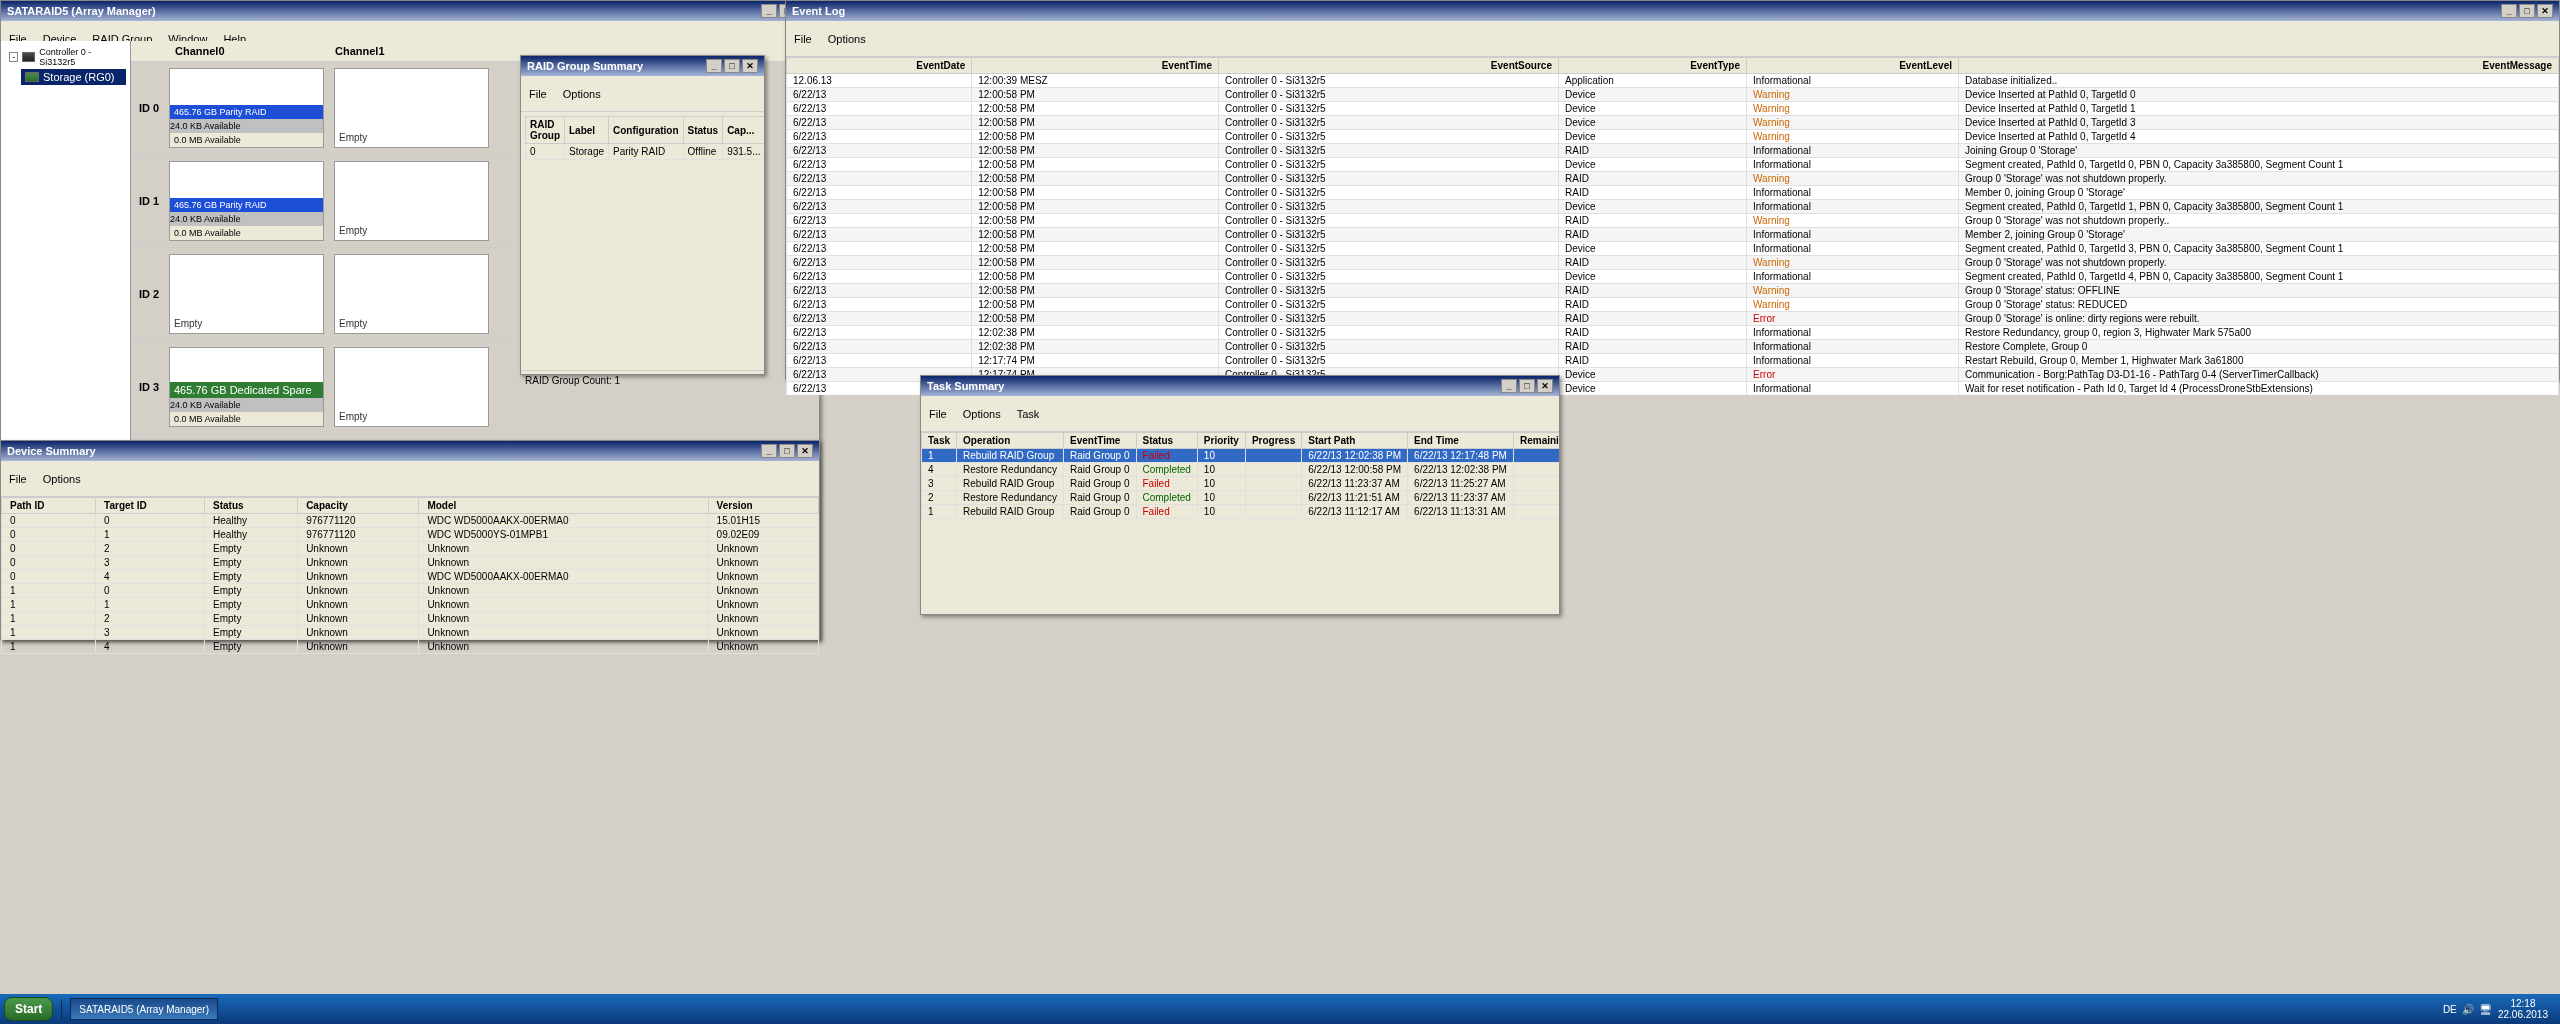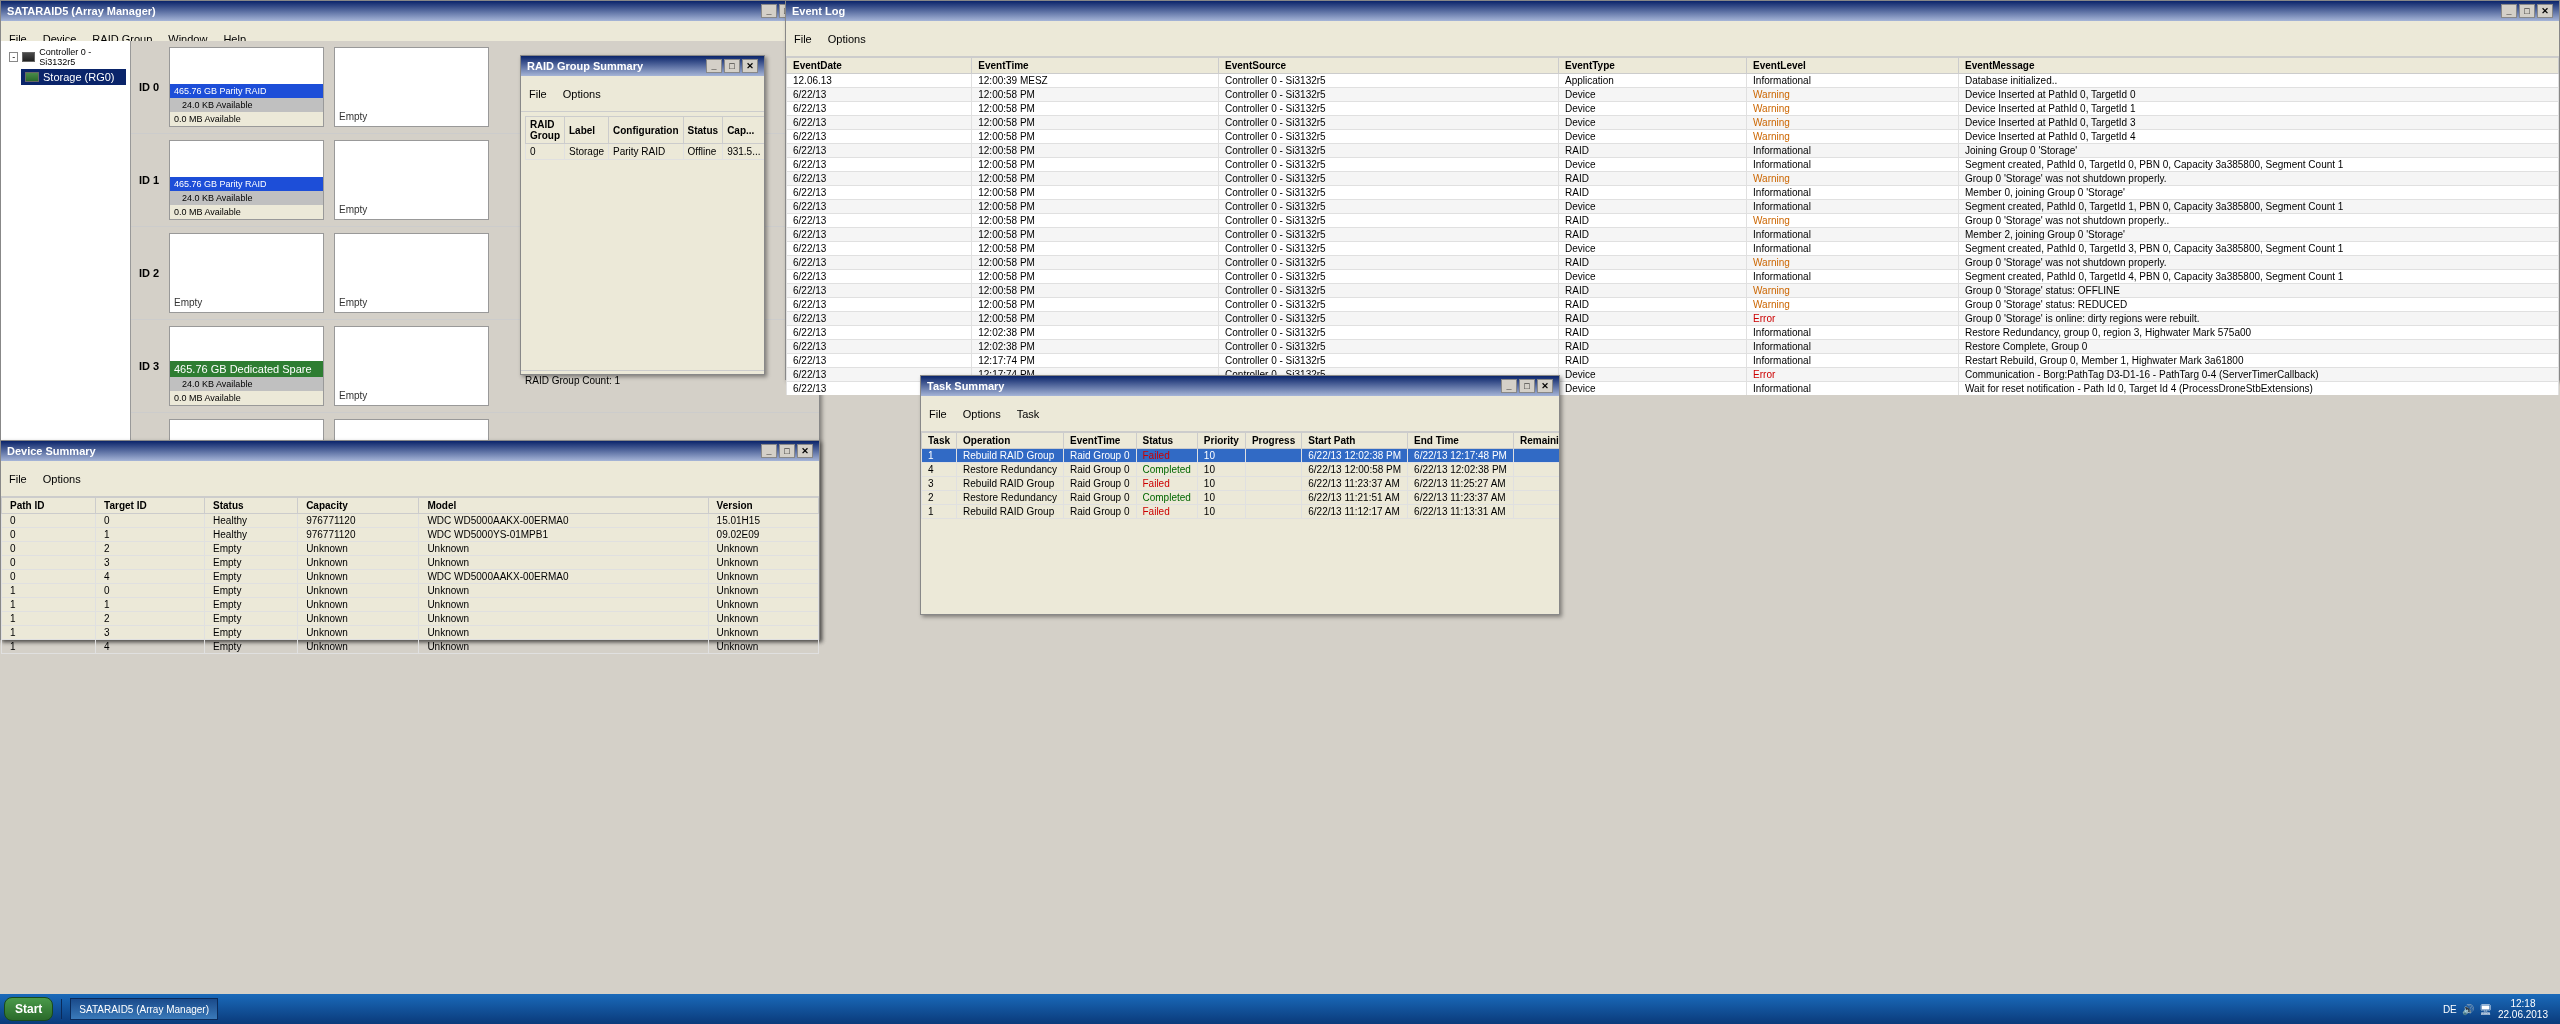--- a/index.html
+++ b/index.html
@@ -153,21 +153,21 @@
       background: #1d4ed8;
       color: white;
       font-size: 9px;
       padding: 2px 4px;
       text-align: left;
     }
     .drive-available-bar {
       background: #c0c0c0;
       color: #000;
       font-size: 9px;
-      padding: 2px 12px;
+      padding: 2px 0;
     }
     .drive-free-bar {
       background: #ece9d8;
       color: #000;
       font-size: 9px;
       padding: 2px 4px;
     }
     .drive-empty-label {
       position: absolute;
       bottom: 4px;
@@ -207,21 +207,21 @@
       width: 100%;
       border-collapse: collapse;
       font-size: 10px;
       background: white;
     }
     .log-table th {
       background: #ece9d8;
       border: 1px solid #ccc;
       padding: 2px 6px;
       font-weight: bold;
-      text-align: left;
+      text-align: right;
       white-space: nowrap;
     }
     .log-table td {
       border: 1px solid #e0e0e0;
       padding: 1px 6px;
       white-space: nowrap;
     }
     .log-table tr:nth-child(even) { background: #f5f5f5; }
     .table-container {
       overflow-y: auto;
@@ -391,20 +391,25 @@
       <span style="font-size:9px;">Controller 0 - Si3132r5</span>
     </div>
     <div class="sidebar-item selected" style="margin-left:16px;">
       <div class="storage-icon"></div>
       <span>Storage (RG0)</span>
     </div>
   </div>
 
   <div class="main-content">
 
+    <div class="channel-headers">
+      <div style="width:36px;"></div>
+      <div class="channel-header">Channel0</div>
+      <div class="channel-header">Channel1</div>
+    </div>
 
     <div class="drive-row">
       <div class="drive-id-label">ID 0</div>
       <div class="drive-slot">
         <div class="drive-parity-bar">465.76 GB Parity RAID</div>
         <div class="drive-available-bar">24.0 KB Available</div>
         <div class="drive-free-bar">0.0 MB Available</div>
       </div>
       <div class="drive-slot">
         <span class="drive-empty-label">Empty</span>

